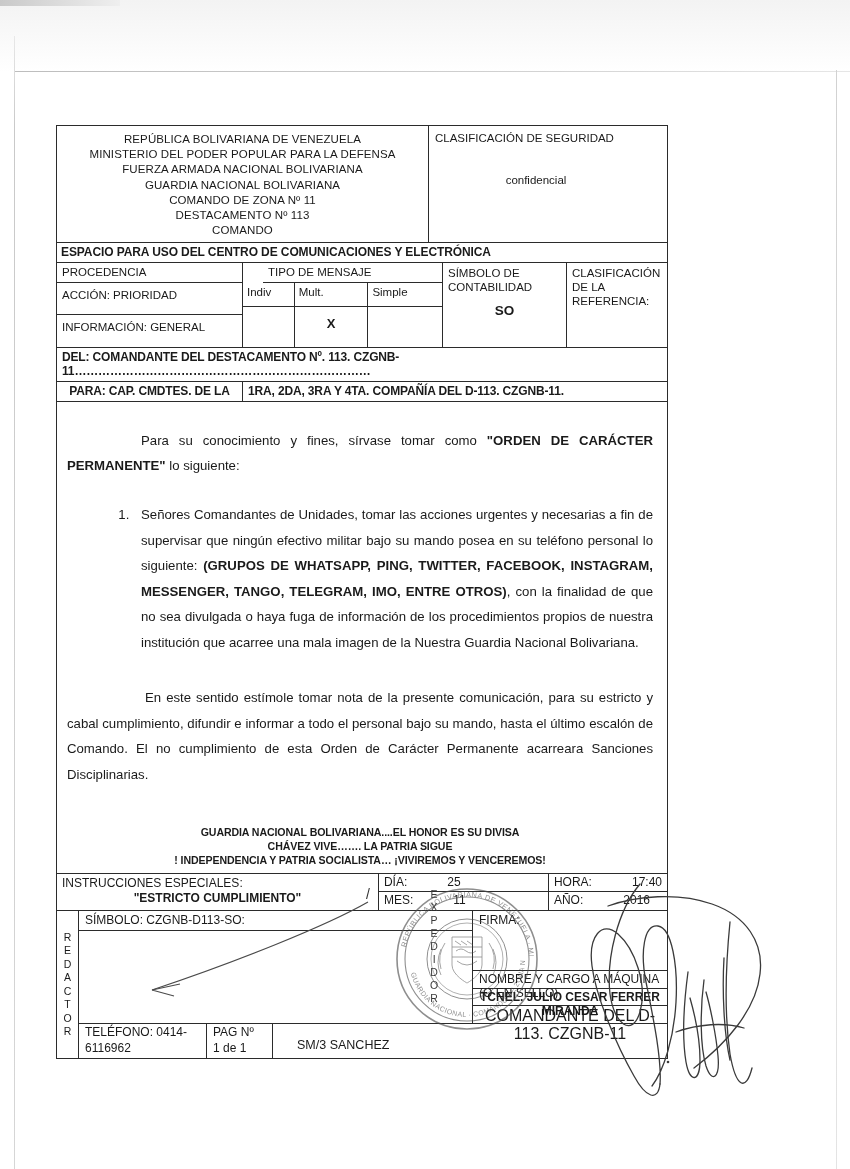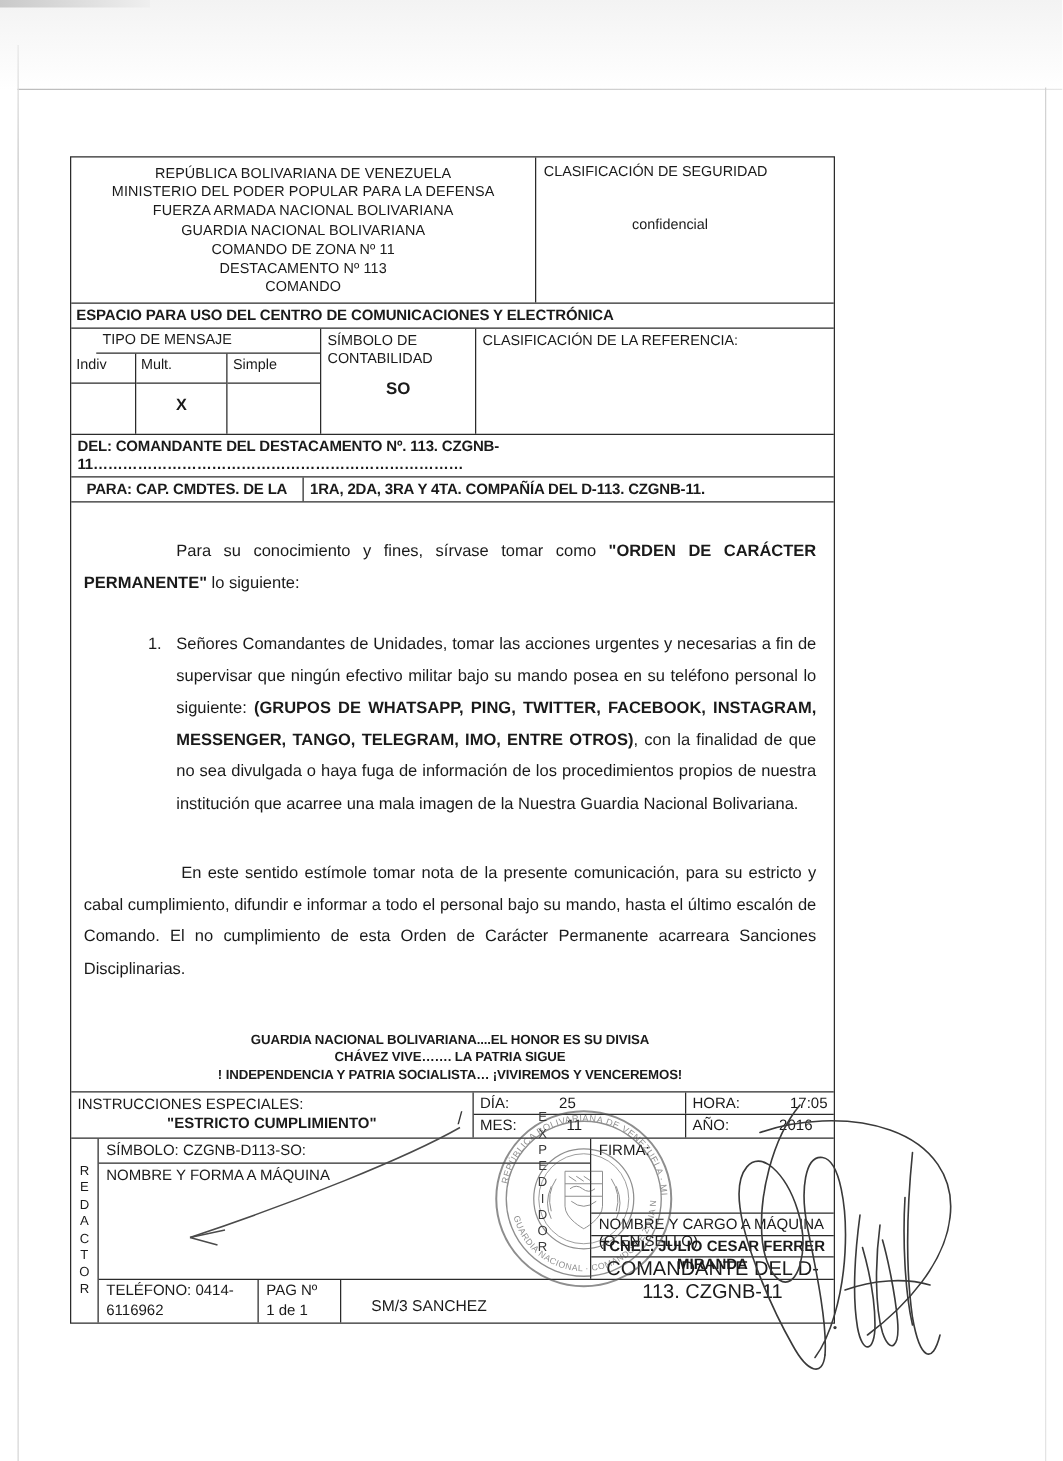--- a/index.html
+++ b/index.html
@@ -180,20 +180,25 @@
       <div class="val">confidencial</div>
     </div>
   </div>
 
   <div class="row">
     <div class="cell banner" style="width:100%">ESPACIO PARA USO DEL CENTRO DE COMUNICACIONES Y ELECTRÓNICA</div>
   </div>
 
   <div class="row">
 
+    <div class="cell col-proc">
+      <div class="proc-top">PROCEDENCIA</div>
+      <div class="proc-mid">ACCIÓN: PRIORIDAD</div>
+      <div class="proc-bot">INFORMACIÓN: GENERAL</div>
+    </div>
 
     <div class="cell col-tipo">
       <div class="tipo-head">TIPO DE MENSAJE</div>
       <div class="tipo-sub">
         <div class="sc sc-i">
           <div class="sc-lbl">Indiv</div>
           <div class="sc-val"></div>
         </div>
         <div class="sc sc-m">
           <div class="sc-lbl">Mult.</div>
@@ -246,21 +251,21 @@
   </div>
 
   <div class="row">
     <div class="instr-left">
       <div class="instr-l1">INSTRUCCIONES ESPECIALES:</div>
       <div class="instr-l2">"ESTRICTO CUMPLIMIENTO"</div>
     </div>
     <div class="dm-wrap">
       <div class="dm-row">
         <div class="dm-a"><span>DÍA:</span><span class="v">25</span></div>
-        <div class="dm-b"><span>HORA:</span><span class="v">17:05</span></div>
+        <div class="dm-b"><span>HORA:</span><span class="v">17:40</span></div>
       </div>
       <div class="dm-row">
         <div class="dm-a"><span>MES:</span><span class="v">11</span></div>
         <div class="dm-b"><span>AÑO:</span><span class="v">2016</span></div>
       </div>
     </div>
   </div>
 
   <div class="row">
     <div class="redactor" style="width:100%">
@@ -272,21 +277,20 @@
         <span>C</span>
         <span>T</span>
         <span>O</span>
         <span>R</span>
       </div>
 
       <div class="red-main">
         <div class="red-inner">
           <div class="red-col">
             <div class="rsym">SÍMBOLO: CZGNB-D113-SO:</div>
-            <div class="rnom">NOMBRE Y FORMA A MÁQUINA</div>
           </div>
           <div class="sig-col">
             <div class="firma">FIRMA:</div>
             <div class="ncargo">NOMBRE Y CARGO A MÁQUINA (O EN SELLO)</div>
             <div class="nname">TCNEL. JULIO CESAR FERRER MIRANDA</div>
             <div class="ncmd">COMANDANTE DEL D-113. CZGNB-11</div>
           </div>
         </div>
 
         <div class="last-row">

